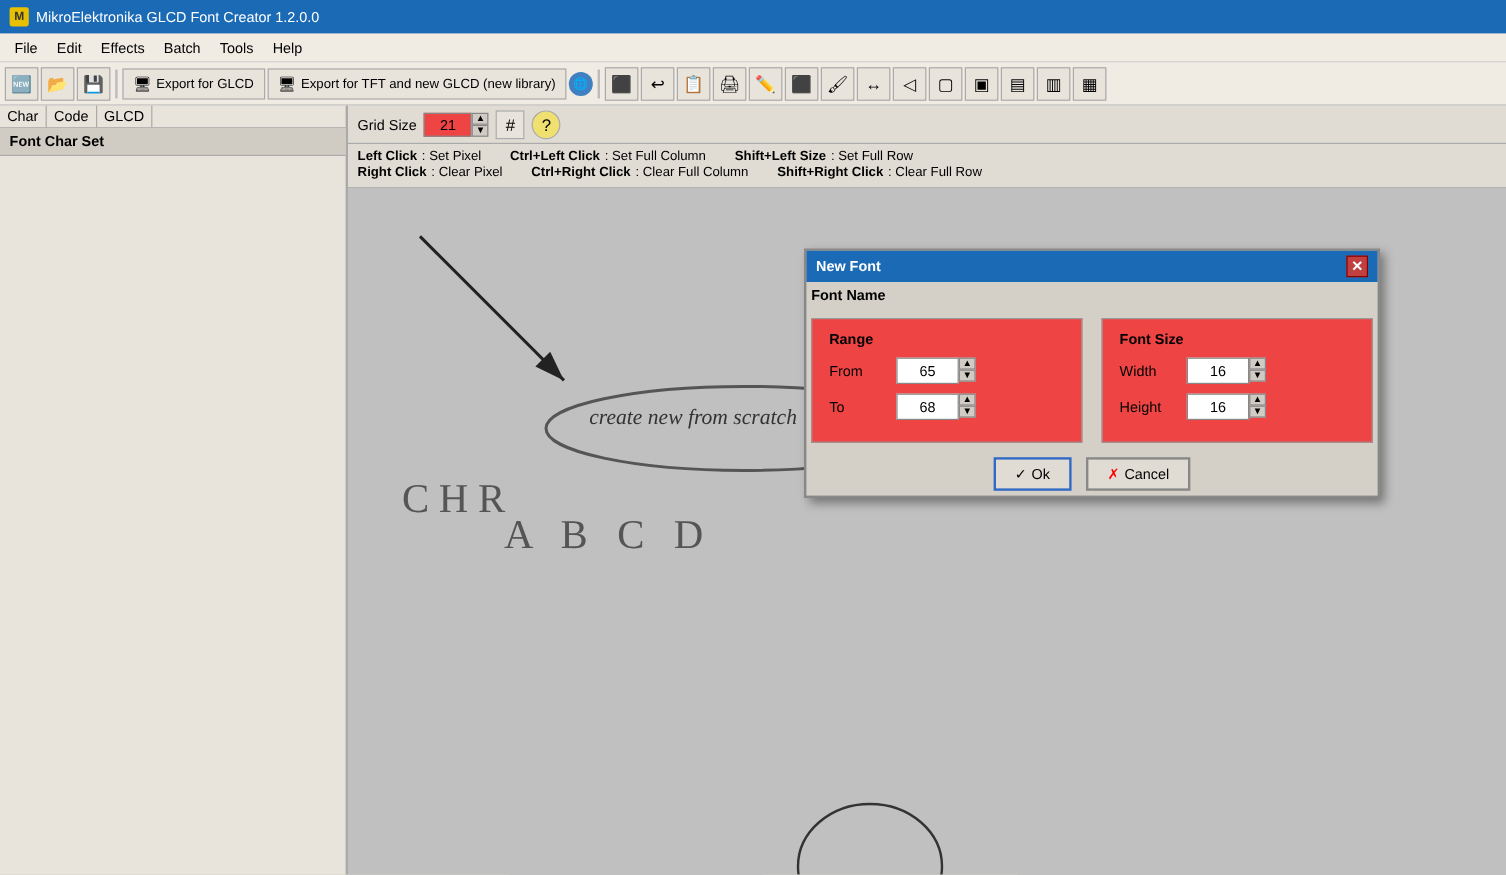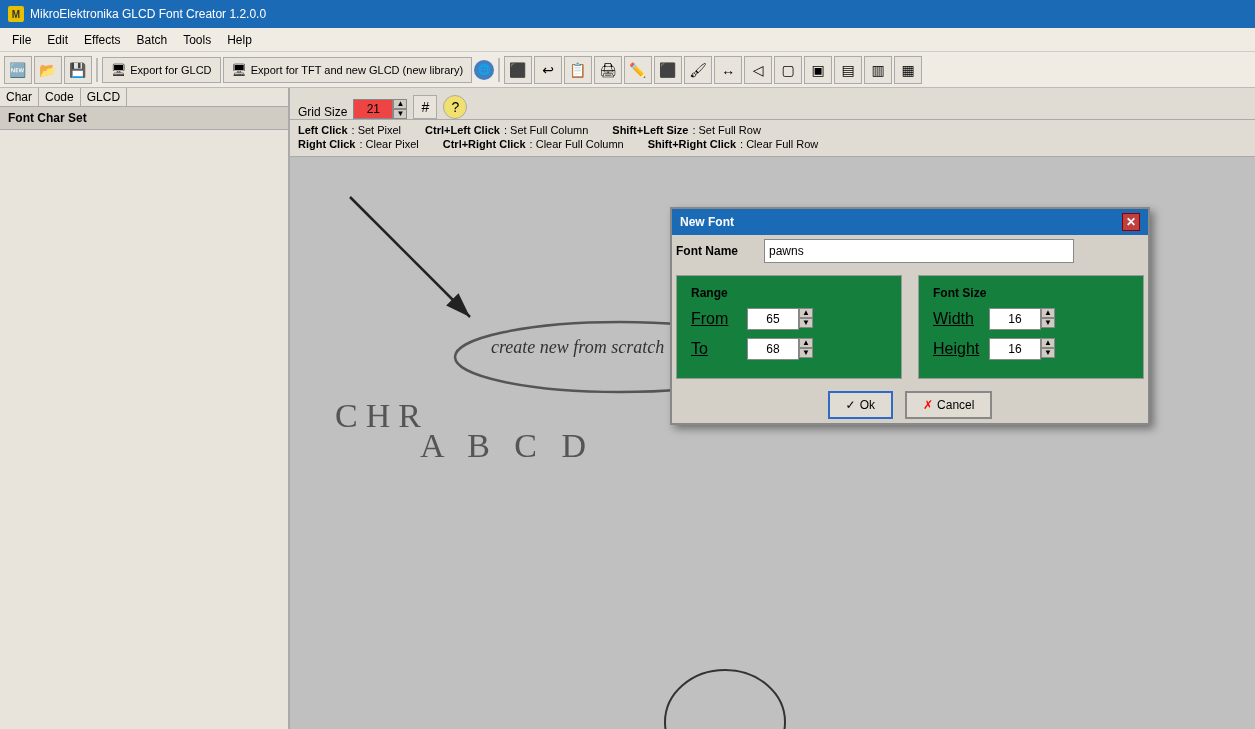--- a/index.html
+++ b/index.html
@@ -26,21 +26,21 @@
     
     #left-panel { width: 290px; background: #e8e4dc; border-right: 2px solid #aaa; display: flex; flex-direction: column; }
     #left-panel-header { background: #d0ccc4; padding: 4px 8px; font-size: 12px; font-weight: bold; border-bottom: 1px solid #aaa; }
     #col-headers { display: flex; border-bottom: 1px solid #aaa; }
     .col-hdr { padding: 2px 6px; font-size: 12px; border-right: 1px solid #aaa; cursor: pointer; }
 
     
     #right-panel { flex: 1; background: #c8c8c8; display: flex; flex-direction: column; }
 
     
-    #grid-controls { background: #e0dcd4; height: 32px; display: flex; align-items: flex-end; padding: 0 8px; gap: 6px; border-bottom: 1px solid #aaa; }
+    #grid-controls { background: #e0dcd4; height: 32px; display: flex; align-items: center; padding: 0 8px; gap: 6px; border-bottom: 1px solid #aaa; }
     #grid-controls label { font-size: 12px; }
     .spin-input { display: flex; align-items: center; }
     .spin-input input { width: 40px; height: 20px; border: 1px solid #888; text-align: center; font-size: 12px; background: #ef4444; }
     .spin-btns { display: flex; flex-direction: column; }
     .spin-btn { width: 14px; height: 10px; background: #d0ccc4; border: 1px solid #888; font-size: 8px; cursor: pointer; display: flex; align-items: center; justify-content: center; line-height: 1; }
 
     
     #hint-bar { background: #e0dcd4; padding: 4px 8px; border-bottom: 1px solid #aaa; font-size: 11px; }
     .hint-row { display: flex; gap: 24px; margin-bottom: 2px; }
     .hint-item { display: flex; gap: 4px; }
@@ -60,24 +60,24 @@
     #dialog-overlay { position: absolute; top: 0; left: 0; width: 100%; height: 100%; pointer-events: none; }
     #new-font-dialog { position: absolute; top: 50px; left: 380px; width: 480px; background: #d4d0c8; border: 2px solid #888; box-shadow: 4px 4px 8px rgba(0,0,0,0.4); pointer-events: all; }
     #dialog-title-bar { background: #1a6ab5; color: white; height: 26px; display: flex; align-items: center; justify-content: space-between; padding: 0 8px; font-size: 12px; font-weight: bold; }
     #dialog-close { width: 18px; height: 18px; background: #c04040; color: white; border: 1px solid #800; display: flex; align-items: center; justify-content: center; cursor: pointer; font-size: 12px; font-weight: bold; }
     #dialog-body { padding: 4px; }
     .dialog-row { display: flex; align-items: center; margin-bottom: 12px; gap: 8px; }
     .dialog-label { font-size: 12px; font-weight: bold; min-width: 80px; }
     .dialog-input { height: 24px; border: 1px solid #888; padding: 2px 4px; font-size: 12px; background: white; }
     .dialog-input-wide { width: 310px; }
     .dialog-sections { display: flex; gap: 16px; margin-bottom: 12px; }
-    .dialog-section { border: 1px solid #999; padding: 10px 14px; background: #15803d; flex: 1; }
+    .dialog-section { border: 1px solid #999; padding: 10px 14px; background: #ef4444; flex: 1; }
     .dialog-section-title { font-size: 12px; font-weight: bold; margin-bottom: 8px; }
     .dialog-field-row { display: flex; align-items: center; margin-bottom: 8px; gap: 6px; }
-    .dialog-field-label { font-size: 16px; min-width: 50px; text-decoration: underline; }
+    .dialog-field-label { font-size: 12px; min-width: 50px; }
     .dialog-spin { display: flex; align-items: flex-start; }
     .dialog-spin input { width: 52px; height: 22px; border: 1px solid #888; text-align: center; font-size: 12px; background: white; }
     .dialog-btn-row { display: flex; justify-content: center; gap: 12px; margin-top: 8px; }
     .dialog-btn { height: 28px; padding: 0 16px; border: 2px solid #888; background: #e0dcd4; cursor: pointer; font-size: 12px; display: flex; align-items: center; gap: 4px; }
     .dialog-btn.ok { border-color: #316ac5; }
   </style>
 </head>
 <body>
 
 <div id="title-bar">
@@ -208,21 +208,20 @@
 
       <div id="dialog-overlay">
         <div id="new-font-dialog">
           <div id="dialog-title-bar">
             <span>New Font</span>
             <div id="dialog-close">✕</div>
           </div>
           <div id="dialog-body">
             <div class="dialog-row">
               <span class="dialog-label">Font Name</span>
-              <input type="text" class="dialog-input dialog-input-wide" value="pawns" style="">
             </div>
             <div class="dialog-sections">
 
               <div class="dialog-section">
                 <div class="dialog-section-title">Range</div>
                 <div class="dialog-field-row">
                   <span class="dialog-field-label">From</span>
                   <div class="dialog-spin">
                     <input type="text" value="65" style="">
                     <div style="display:flex;flex-direction:column;">

